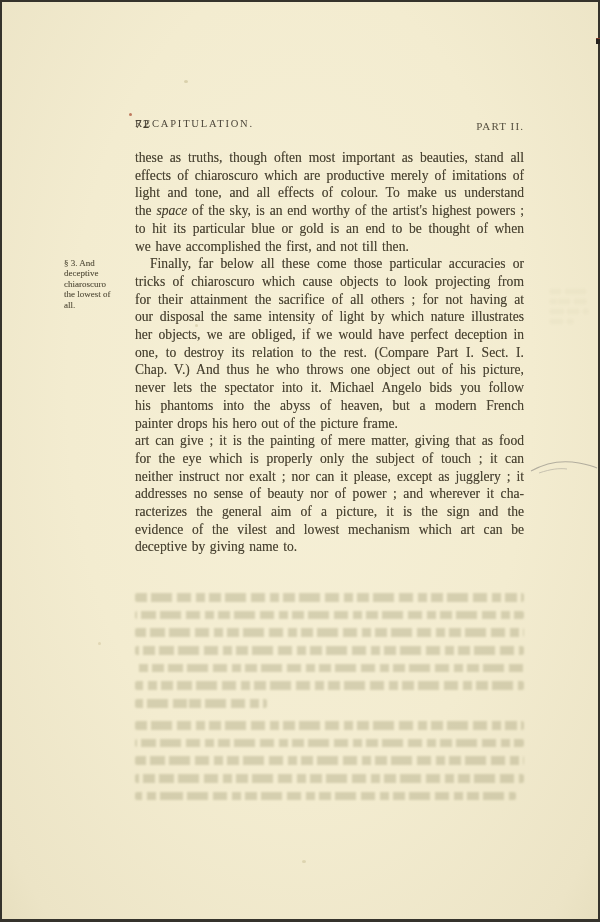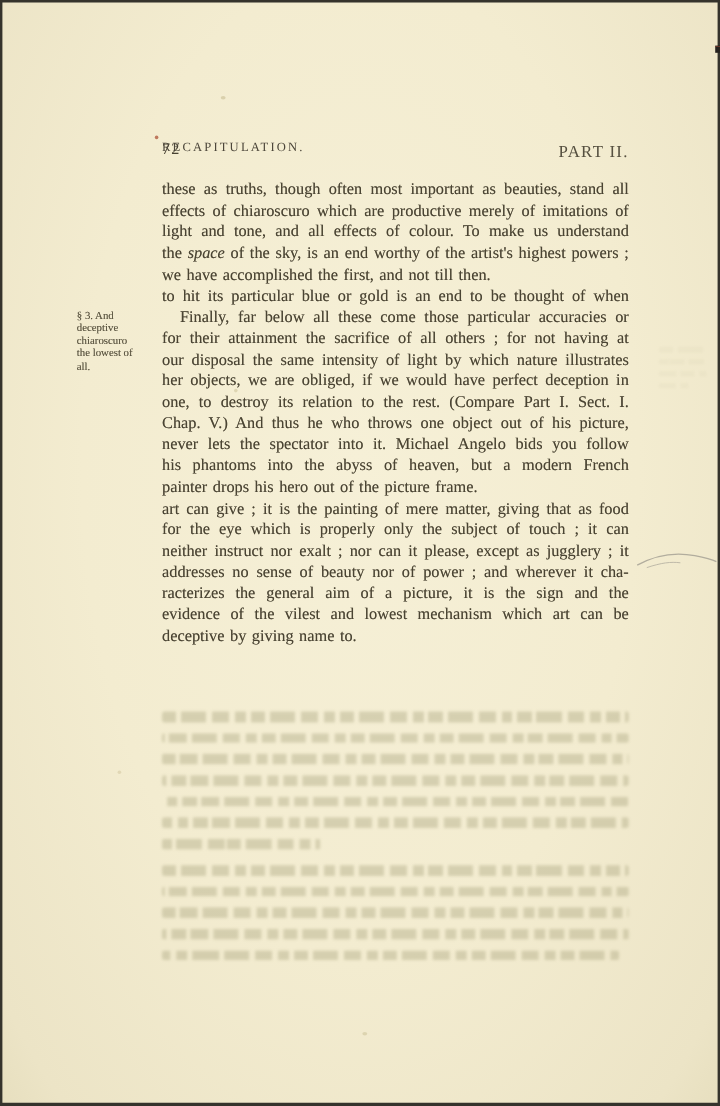--- a/index.html
+++ b/index.html
@@ -15,21 +15,21 @@
     box-sizing: border-box;
     border: 2px solid #35332c;
     border-bottom-width: 3px;
     background:
       radial-gradient(ellipse at 50% 42%, #f6f0d7 0%, #f3ecd0 55%, #ece4c6 92%, #e7dfbf 100%);
   }
   
   .header { position: absolute; left: 133px; top: 114px; width: 389px; height: 18px; color: #4c463a; }
   .pagenum { position: absolute; left: 0; top: 0; font-size: 13.5px; letter-spacing: 1px; color: #474132; }
   .running-title { position: absolute; left: 0; right: 0; top: 2px; text-align: left; font-size: 10.5px; letter-spacing: 1.8px; color: #4c463a; }
-  .part { position: absolute; right: 0; top: 4px; font-size: 14px; letter-spacing: 1.1px; color: #565040; margin-left: 31px; }
+  .part { position: absolute; right: 0; top: 4px; font-size: 11px; letter-spacing: 1.1px; color: #565040; margin-left: 31px; }
 
   
   .body-text {
     position: absolute; left: 133px; top: 147px; width: 389px;
     font-size: 13.6px; line-height: 17.7px;
     color: #4a4433;
     text-shadow: 0 0 0.5px rgba(74, 68, 51, 0.55);
     word-spacing: 1.2px;
   }
   .line { text-align: justify; text-align-last: justify; }
@@ -89,25 +89,26 @@
       <div>the lowest of</div>
       <div>all.</div>
     </div>
 
   <div class="body-text">
       <div class="para">
         <div class="line">these as truths, though often most important as beauties, stand all</div>
         <div class="line">effects of chiaroscuro which are productive merely of imitations of</div>
         <div class="line">light and tone, and all effects of colour. To make us understand</div>
         <div class="line"><span>the </span><em>space</em><span> of the sky, is an end worthy of the artist's highest powers ;</span></div>
+        <div class="line">to hit its particular blue or gold is an end to be thought of when</div>
         <div class="line last">we have accomplished the first, and not till then.</div>
-        <div class="line">to hit its particular blue or gold is an end to be thought of when</div>
       </div>
       <div class="para">
         <div class="line indent-first">Finally, far below all these come those particular accuracies or</div>
+        <div class="line">tricks of chiaroscuro which cause objects to look projecting from</div>
         <div class="line">for their attainment the sacrifice of all others ; for not having at</div>
         <div class="line">our disposal the same intensity of light by which nature illustrates</div>
         <div class="line">her objects, we are obliged, if we would have perfect deception in</div>
         <div class="line">one, to destroy its relation to the rest. (Compare Part I. Sect. I.</div>
         <div class="line">Chap. V.) And thus he who throws one object out of his picture,</div>
         <div class="line">never lets the spectator into it. Michael Angelo bids you follow</div>
         <div class="line">his phantoms into the abyss of heaven, but a modern French</div>
         <div class="line last">painter drops his hero out of the picture frame.</div>
       </div>
       <div class="para">

